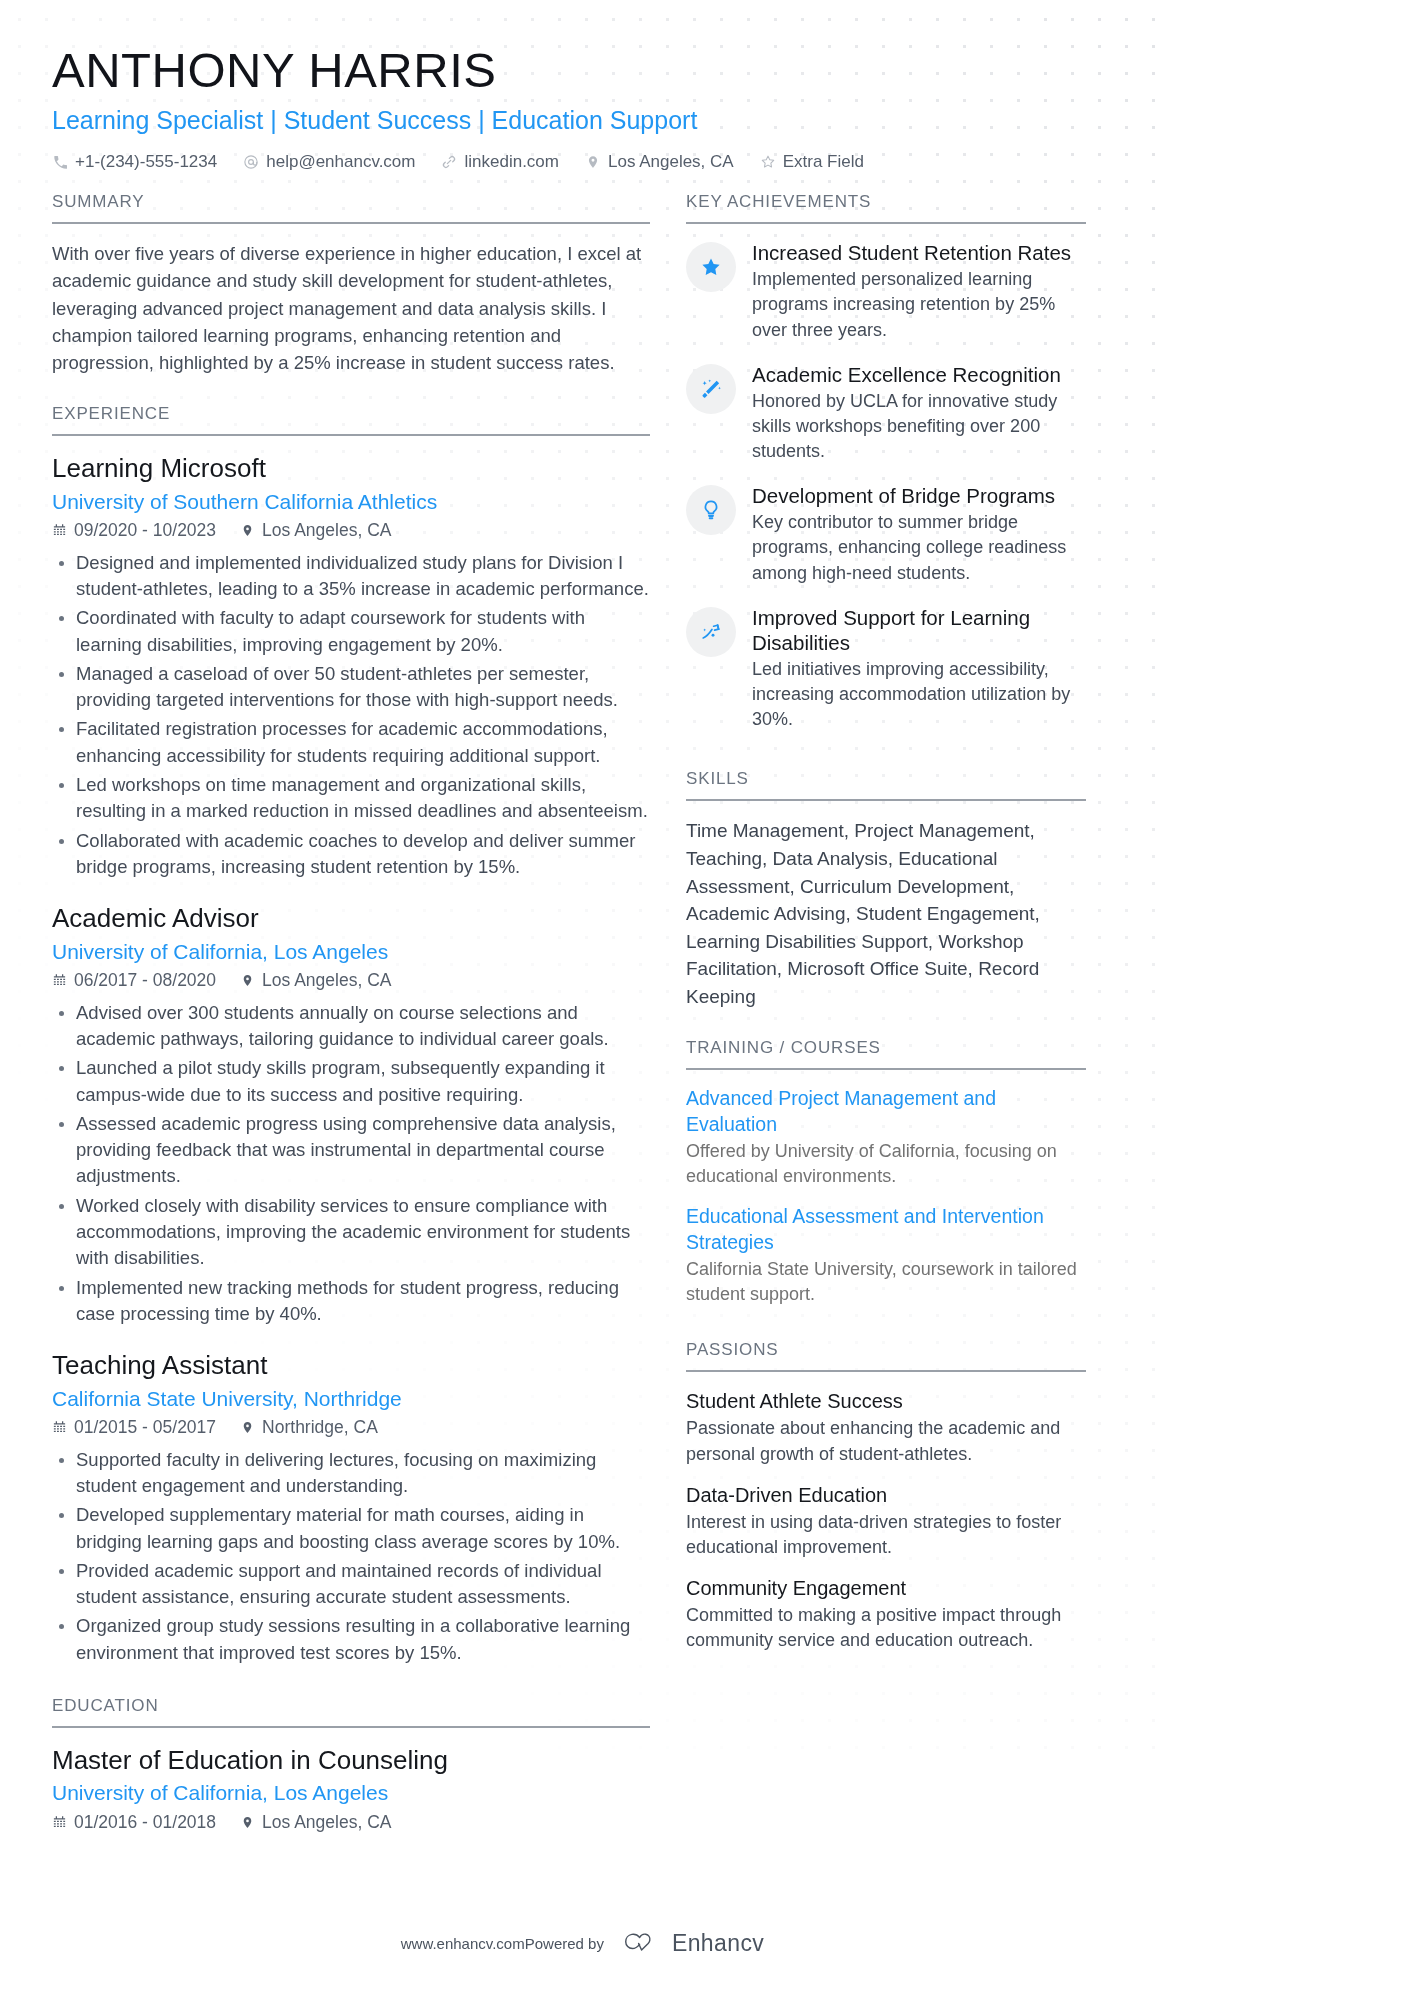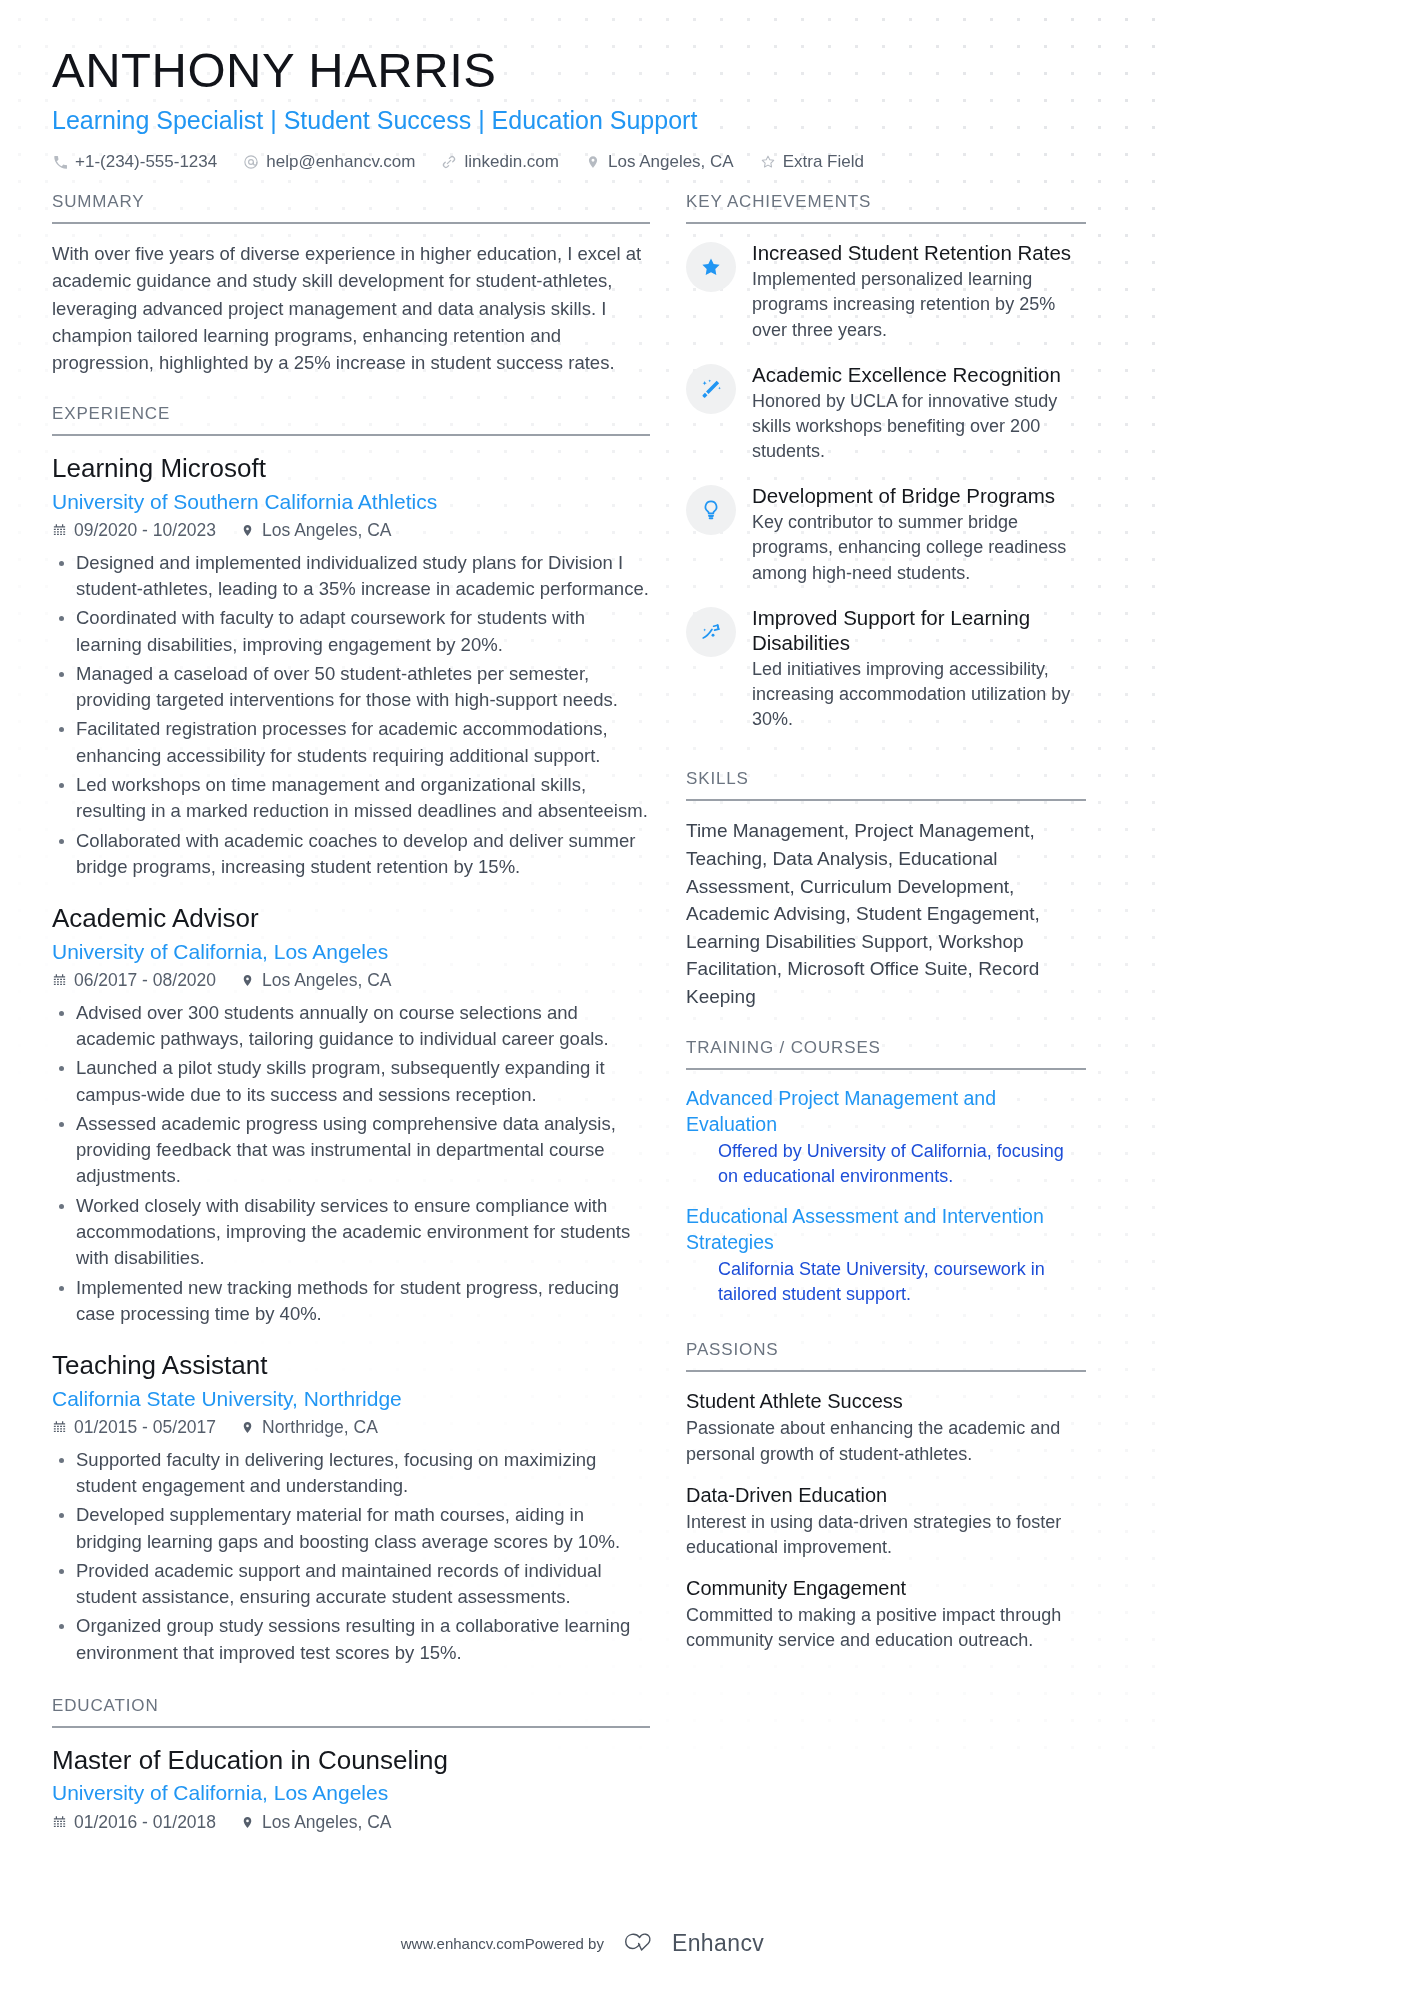--- a/index.html
+++ b/index.html
@@ -248,22 +248,21 @@
   .course-title {
     font-size: 19.5px;
     color: #2196f3;
     line-height: 1.3;
     margin-bottom: 2px;
   }
 
   .course-desc {
     font-size: 18px;
     line-height: 1.4;
-    color: #1d4ed8;
-    margin-left: 32px;
+    color: #737373;
   }
 
   
   .passion { margin-bottom: 15px; }
 
   .passion-title {
     font-size: 20px;
     color: #15181d;
     line-height: 1.3;
     margin-bottom: 2px;
@@ -442,21 +441,21 @@
                 <span class="ic">
                   <svg width="13" height="15" viewBox="0 0 24 24" fill="currentColor">
                       <path d="M12 2C8.1 2 5 5.1 5 9c0 5.2 7 13 7 13s7-7.8 7-13c0-3.9-3.1-7-7-7zm0 9.5A2.5 2.5 0 1 1 12 6.5a2.5 2.5 0 0 1 0 5z"></path>
                     </svg>
                 </span>
                 <span>Los Angeles, CA</span>
               </span>
             </div>
             <ul class="bullets">
               <li>Advised over 300 students annually on course selections and academic pathways, tailoring guidance to individual career goals.</li>
-              <li>Launched a pilot study skills program, subsequently expanding it campus-wide due to its success and sessions reception.</li>
+              <li>Launched a pilot study skills program, subsequently expanding it campus-wide due to its success and positive requiring.</li>
               <li>Assessed academic progress using comprehensive data analysis, providing feedback that was instrumental in departmental course adjustments.</li>
               <li>Worked closely with disability services to ensure compliance with accommodations, improving the academic environment for students with disabilities.</li>
               <li>Implemented new tracking methods for student progress, reducing case processing time by 40%.</li>
             </ul>
           </div>
 
           <div class="entry">
             <div class="entry-title">Teaching Assistant</div>
             <div class="entry-org">California State University, Northridge</div>
             <div class="entry-meta">

